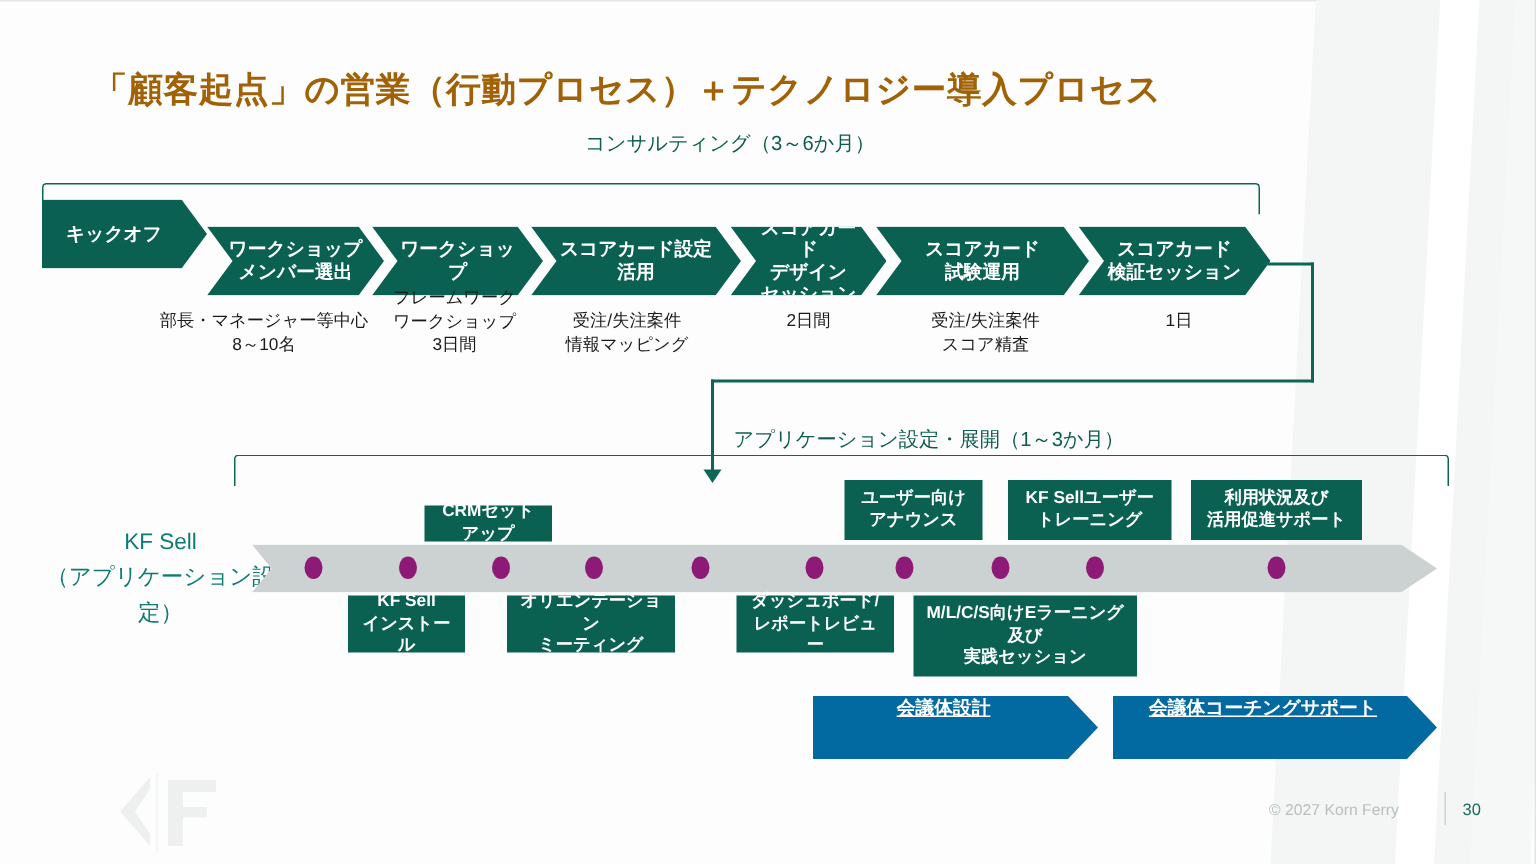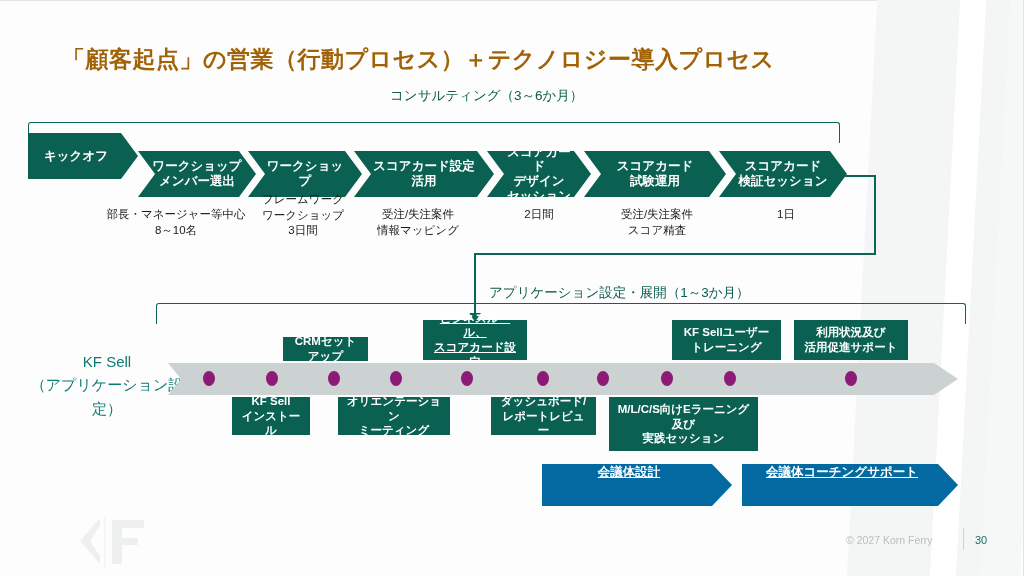--- a/index.html
+++ b/index.html
@@ -183,22 +183,22 @@
   <div class="conn" id="conn-v-down"></div>
   <div id="conn-arrow"></div>
 
   <div class="phase-cap" id="cap-app">アプリケーション設定・展開（1～3か月）</div>
   <div class="bracket" id="bracket-app"></div>
 
   <div id="kf-label">KF Sell
 （アプリケーション設定）</div>
 
   <div class="gbox" style="left:283px;top:337px;width:85px;height:24px;"><span>CRMセットアップ</span></div>
-  <div class="gbox underline" style="left:423px;top:320px;width:104px;height:40px;"><span>ビジネスルール、
-スコアカード設定</span></div>
+  <div class="gbox" style="left:563px;top:320px;width:92px;height:40px;"><span>ユーザー向け
+アナウンス</span></div>
   <div class="gbox" style="left:672px;top:320px;width:109px;height:40px;"><span>KF Sellユーザー
 トレーニング</span></div>
   <div class="gbox" style="left:794px;top:320px;width:114px;height:40px;"><span>利用状況及び
 活用促進サポート</span></div>
 
   <div id="timeline"></div>
   <div class="dot" style="left:203px;"></div>
   <div class="dot" style="left:266px;"></div>
   <div class="dot" style="left:328px;"></div>
   <div class="dot" style="left:390px;"></div>

